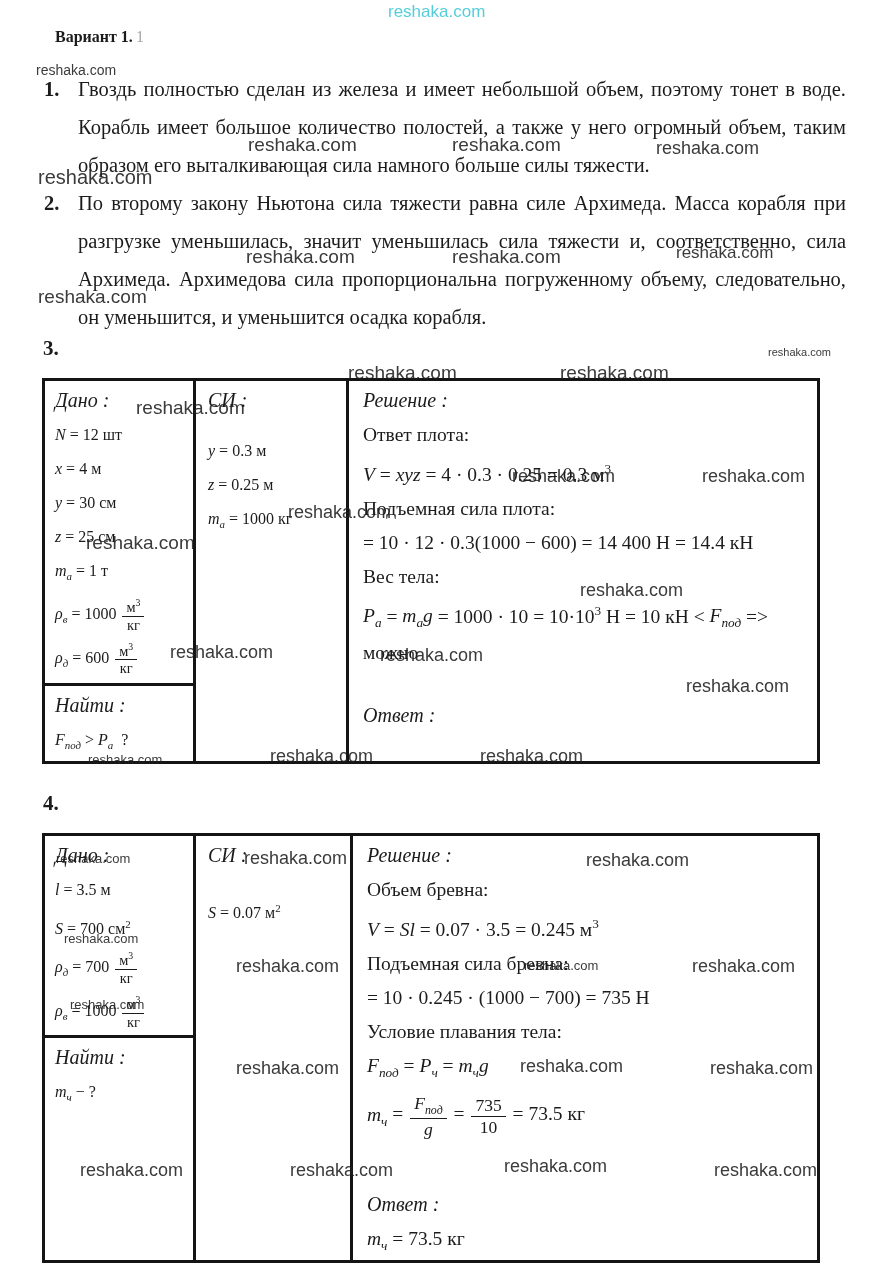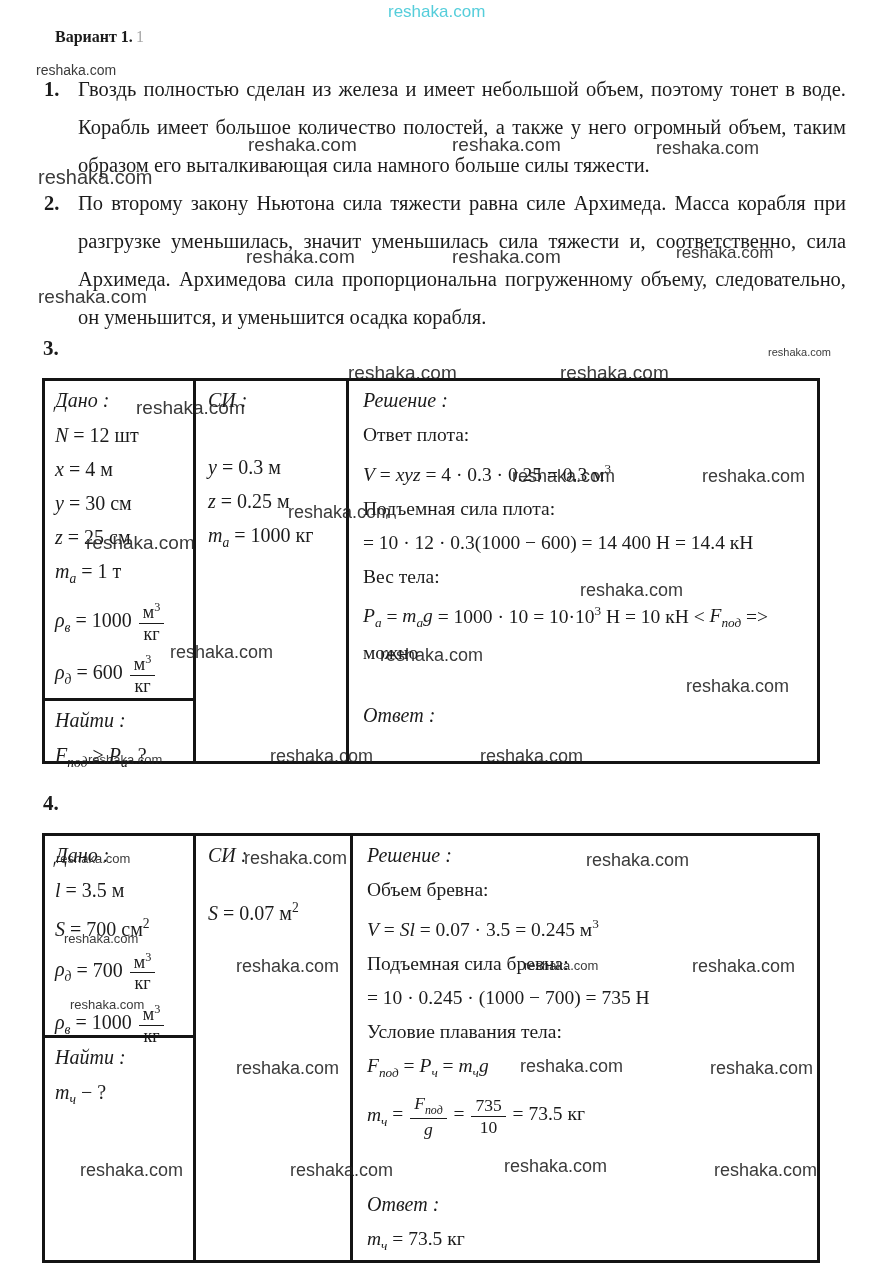--- a/index.html
+++ b/index.html
@@ -26,23 +26,23 @@
       display:flex;flex-direction:column;}
   .c2{width:153px;border-right:3px solid #141414;box-sizing:border-box;
       padding:8px 4px 0 12px;}
   .t4 .c2{width:157px;}
   .c3{flex:1;padding:8px 8px 8px 14px;box-sizing:border-box;}
   .dano{padding:8px 4px 0 10px;box-sizing:border-box;}
   .t3 .dano{height:317px;}
   .t4 .dano{height:199px;}
   .naiti{border-top:3px solid #141414;padding:8px 4px 0 10px;flex:1;box-sizing:border-box;}
   .mtitle{font-style:italic;font-size:20px;margin-bottom:8px;}
-  .mline{font-size:20px;line-height:30px;margin-bottom:4px;}
+  .mline{font-size:16px;line-height:30px;margin-bottom:4px;}
   .c3 .mline{font-size:19.5px;margin-bottom:4px;}
-  .t3 .c2 .lines .mline:first-child{margin-top:40px;}
+  .t3 .c2 .lines .mline:first-child{margin-top:24px;}
   .t4 .c2 .lines .mline:first-child{margin-top:26px;}
   .t3 .ansblk{margin-top:36px;}
   .t4 .ansblk{margin-top:52px;}
   .frac{display:inline-flex;flex-direction:column;vertical-align:middle;
         text-align:center;font-size:.9em;line-height:1.15;margin:2px 2px;}
   .fn{border-bottom:1.6px solid #1b1b1b;padding:0 4px;}
   .fd{padding:0 4px;}
   sub{font-size:.68em;}
   sup{font-size:.68em;}
 </style>

